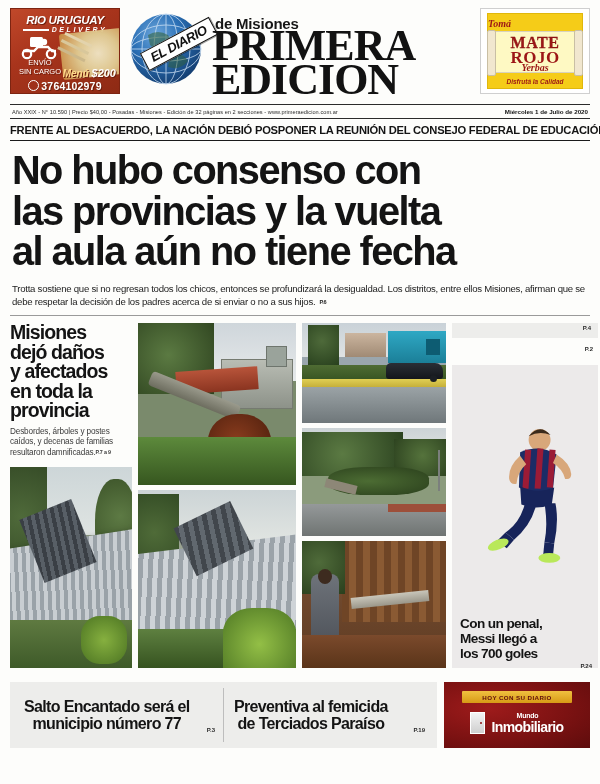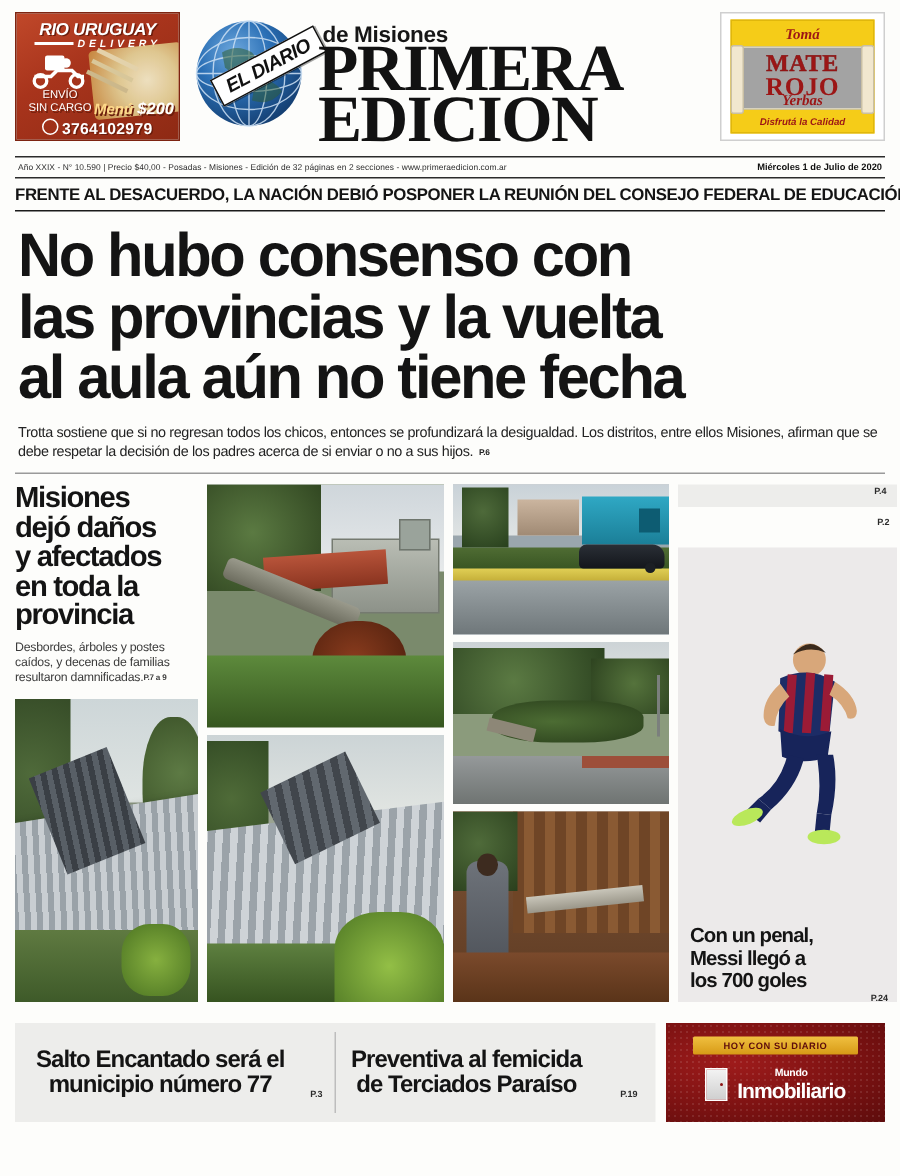--- a/index.html
+++ b/index.html
@@ -188,28 +188,27 @@
     overflow: hidden;
     flex: none;
   }
   .mr-inner {
     position:absolute; left:6px; top:4px; right:6px; bottom:4px;
     background:#f5cc18;
     border: 1px solid #e0b70c;
   }
   .mr-toma {
     position:absolute; left:0; right:0; top:4px;
-    text-align:center;
     font-size: 10px; font-weight: bold; font-style: italic;
     color:#9c1616;
     font-family: "Liberation Serif", serif;
   }
   .mr-scroll {
     position:absolute; left:4px; right:4px; top:17px; height:40px;
-    background:#a3a3a3;
+    background:#fef9c3;
     border-top:1px solid #d8d2bd; border-bottom:1px solid #d8d2bd;
   }
   .mr-scroll:before, .mr-scroll:after{
     content:""; position:absolute; top:-2px; width:7px; height:44px;
     background:#f1e7cf; border:1px solid #c9bfa4; border-radius:2px;
   }
   .mr-scroll:before{left:-5px;}
   .mr-scroll:after{right:-5px;}
   .mr-mate {
     position:absolute; left:0;right:0; top:2px; text-align:center;

